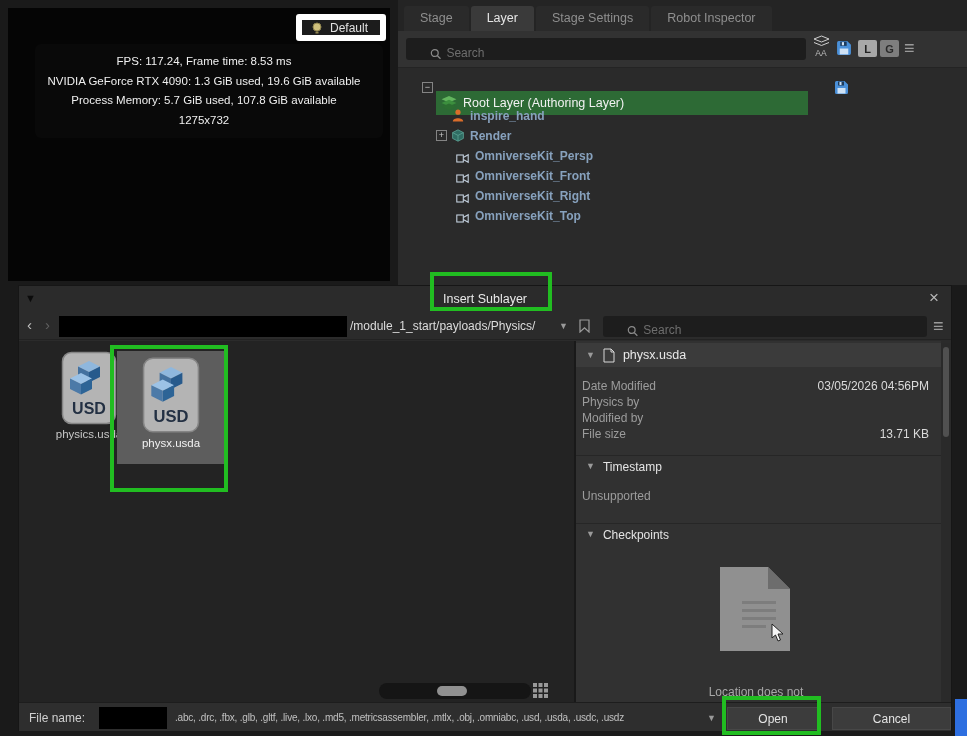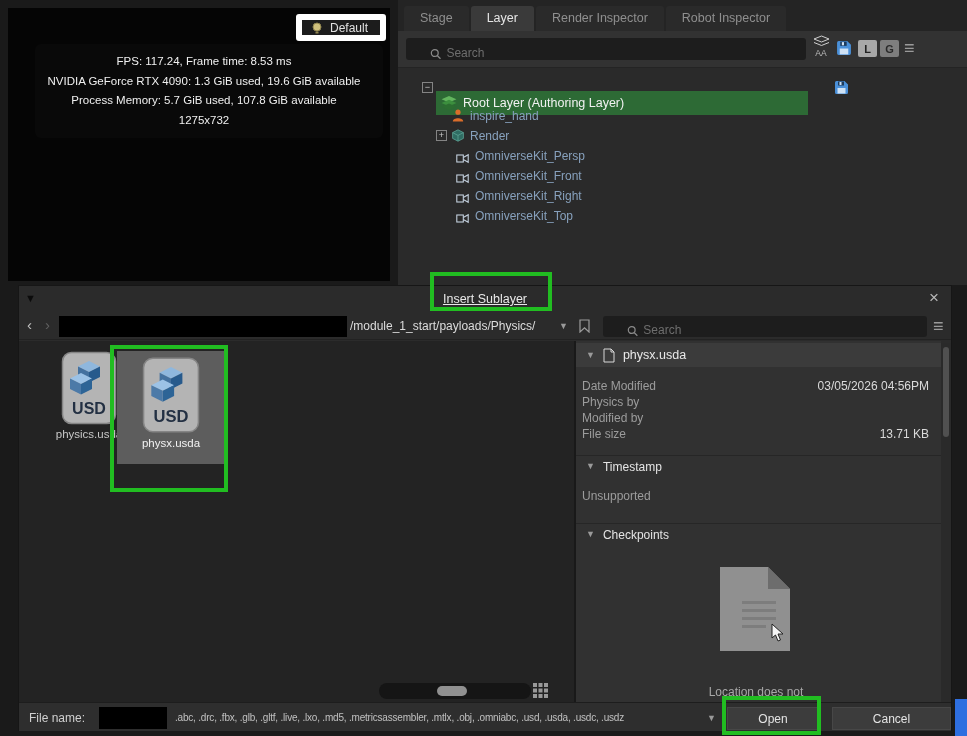--- a/index.html
+++ b/index.html
@@ -41,27 +41,27 @@
   .search-box input::placeholder { color:#6e6e6e; }
   .aa-label { font-size:8.5px; color:#bdbdbd; text-align:center; margin-top:1px; }
   .lg-btn { width:19px; height:17px; border-radius:2px; font-size:11px; font-weight:bold;
             display:flex; align-items:center; justify-content:center; cursor:pointer; }
   .tree { left:0; top:68px; width:569px; height:217px; background:#2a2a2a; }
   .tree-toggle { width:11px; height:11px; border:1px solid #848484; background:#2b2b2b;
                  color:#cccccc; font-size:9px; line-height:9px; text-align:center; cursor:pointer; }
   .root-pill { left:38px; top:23px; width:372px; height:24px; background:#2d6a35;
                display:flex; align-items:center; gap:6px; padding-left:5px;
                color:#f2f2f2; font-size:12.5px; cursor:pointer; }
-  .tree-row-label { color:#87a1bd; font-size:12px; cursor:pointer; }
+  .tree-row-label { color:#87a1bd; font-size:12px; cursor:pointer;font-weight:bold; }
 
   
   .dialog { left:18px; top:285px; width:934px; height:446px; background:#2b2b2b;
             border:1px solid #161616; }
   .dlg-title { left:0; top:0; width:100%; height:27px; text-align:center;
-               line-height:27px; color:#e8e8e8; font-size:12.5px;text-decoration:underline; }
+               line-height:27px; color:#e8e8e8; font-size:12.5px; }
   .dlg-nav { left:0; top:27px; width:932px; height:27px; background:#2b2b2b;
              border-bottom:1px solid #222222; }
   .redacted { background:#000; }
   .dlg-main { left:0; top:55px; width:932px; height:361px; }
   .file-grid { left:0; top:0; width:555px; height:361px; background:#232323; }
   .file-item { display:flex; flex-direction:column; align-items:center; cursor:pointer; }
   .file-label { font-size:11.5px; color:#c8c8c8; margin-top:3px; white-space:nowrap; }
   .file-item.selected { background:#5d5d5d; }
   .file-item.selected .file-label { color:#f2f2f2; }
   .vdivider { left:555px; top:0; width:2px; height:361px; background:#191919; }
@@ -110,21 +110,21 @@
         <rect x="5.5" y="10.5" width="3" height="2" fill="#8f844e"></rect>
       </svg>
       <span>Default</span>
     </div>
   </div>
 
   <div class="abs right-panel">
     <div class="abs tabs">
       <div class="tab">Stage</div>
       <div class="tab active">Layer</div>
-      <div class="tab">Render Inspector</div>
+      <div class="tab">Stage Settings</div>
       <div class="tab">Robot Inspector</div>
     </div>
 
     <div class="abs toolbar">
       <div class="abs search-box" style="left:8px; top:7px; width:400px; height:22px;">
         <svg width="12" height="12" viewBox="0 0 12 12" fill="none" stroke="#8a8a8a" stroke-width="1.3">
           <circle cx="5" cy="5" r="3.6"></circle>
             <path d="M7.8 7.8 L11 11"></path>
         </svg>
         <input type="text" placeholder="Search" style="">

